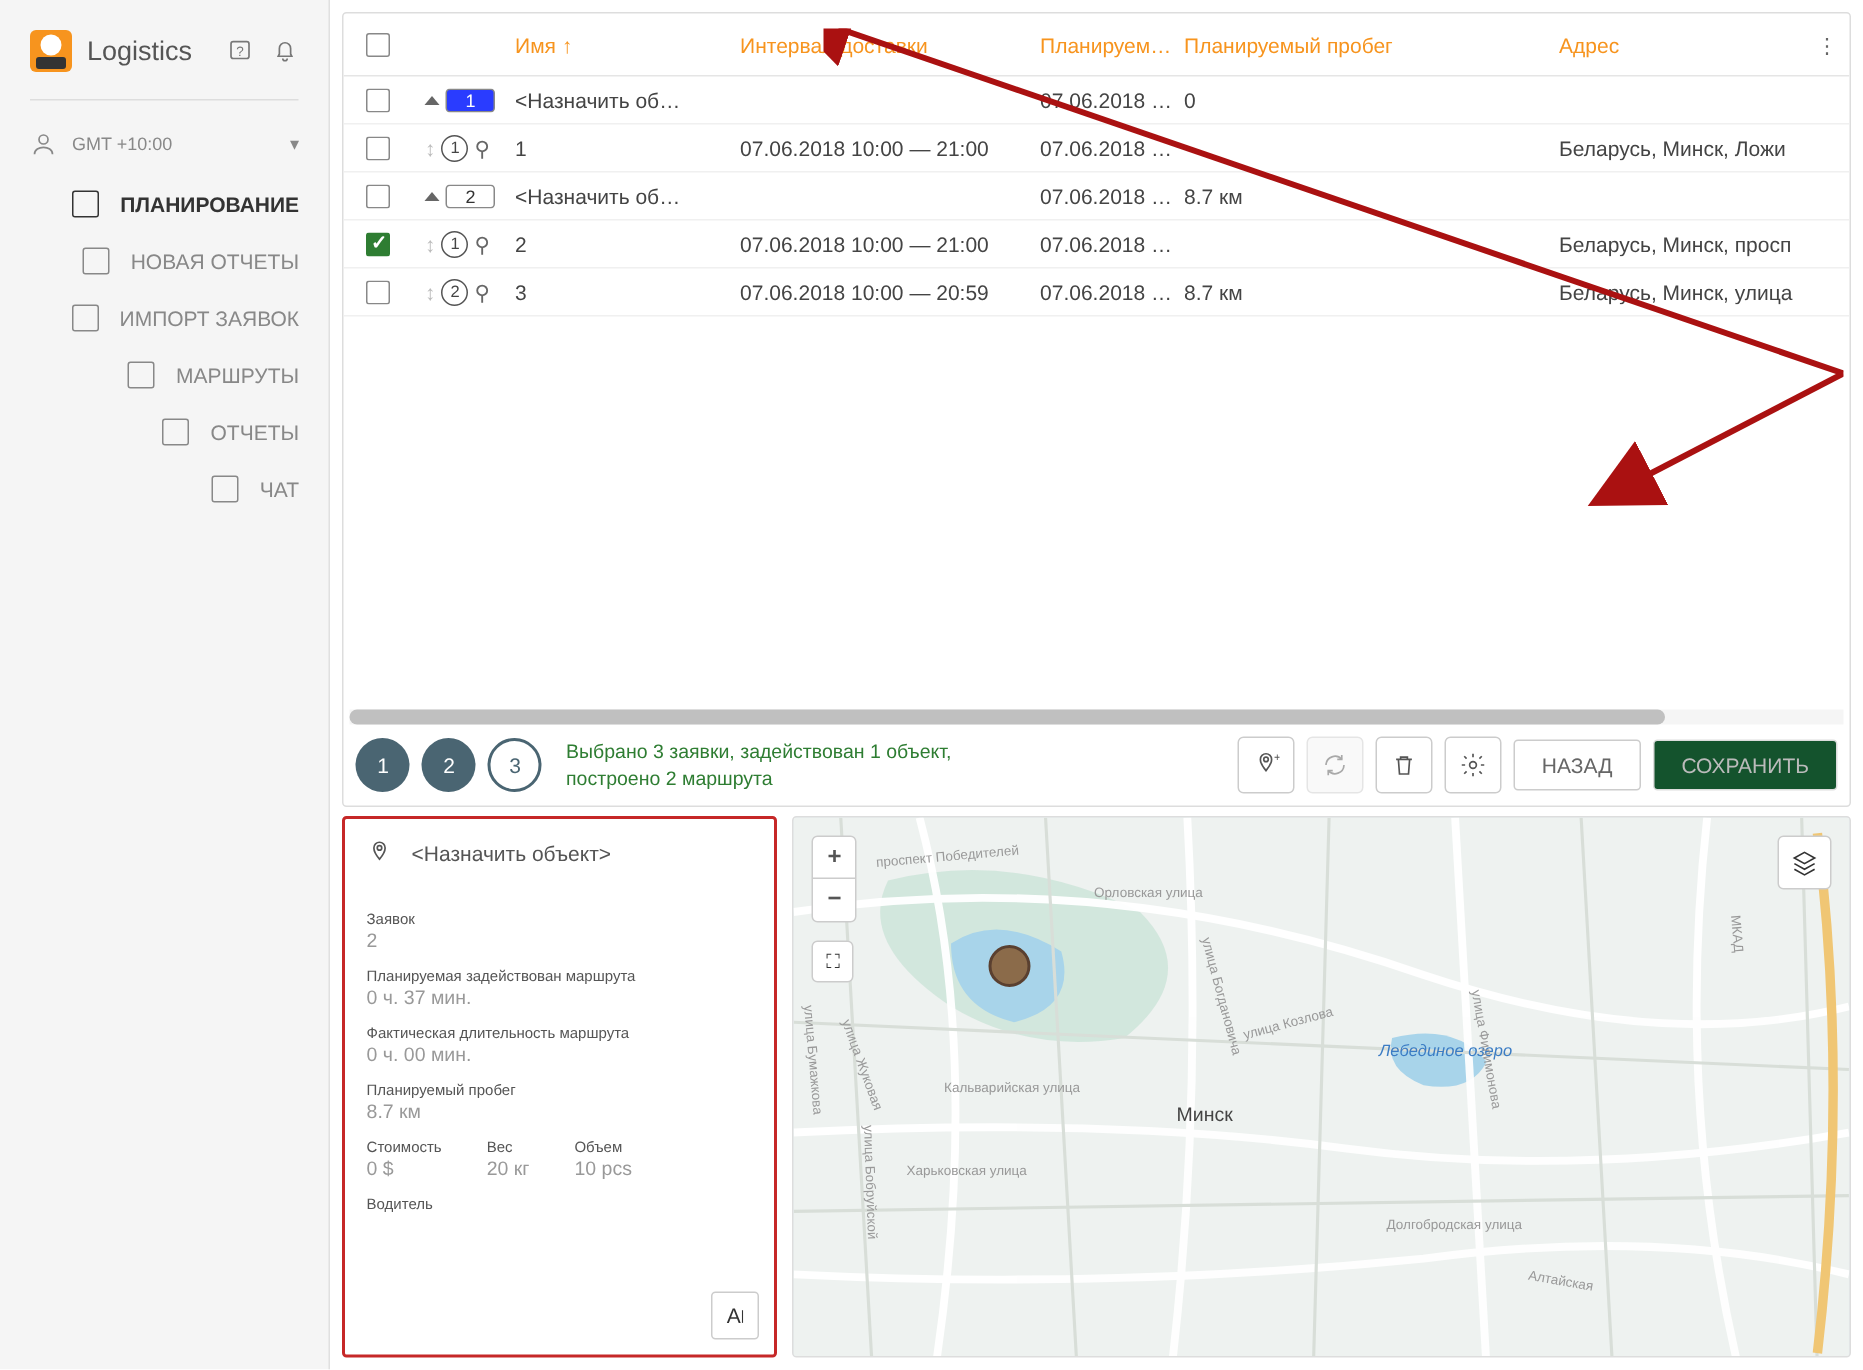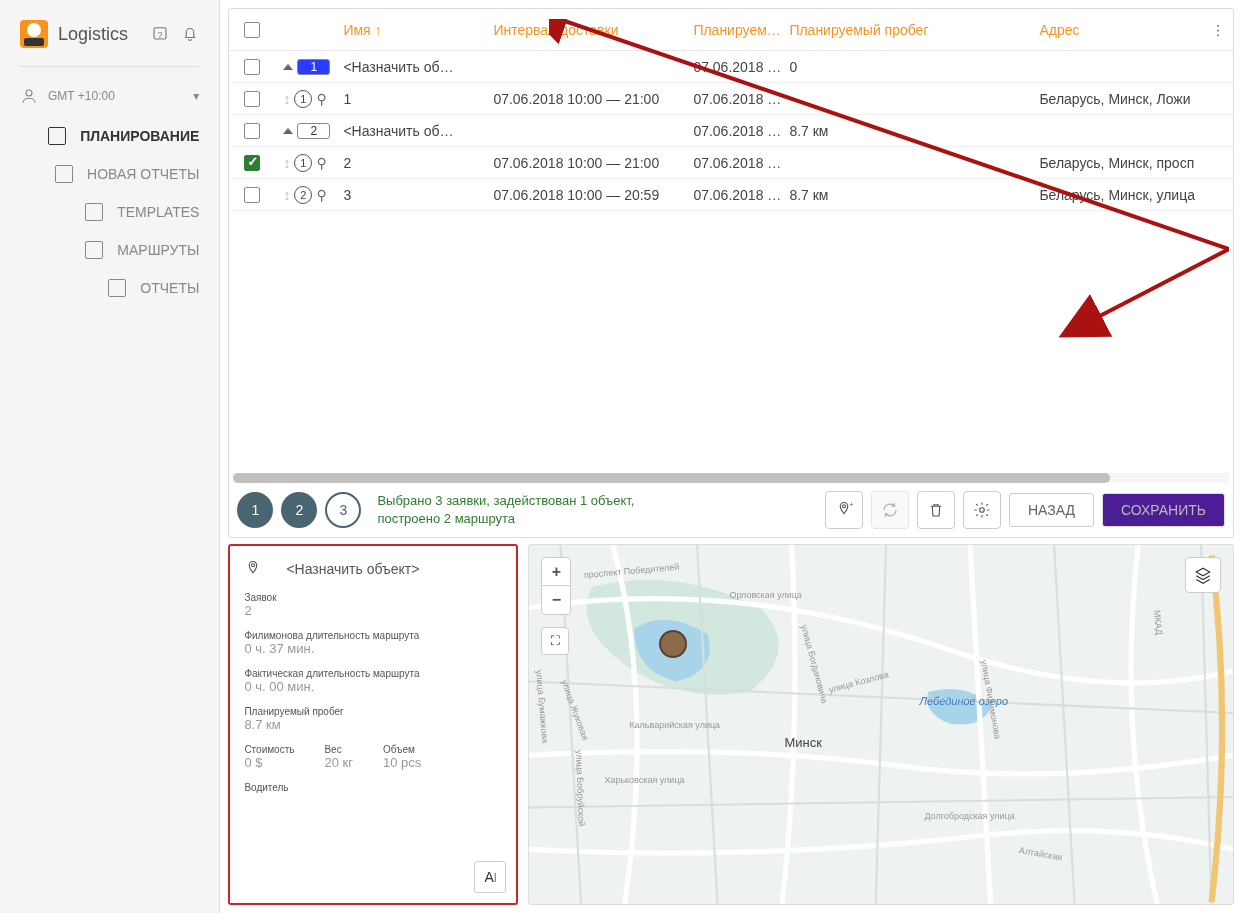--- a/index.html
+++ b/index.html
@@ -45,24 +45,24 @@
 .pin-icon { font-size:14px; color:#666; }
 .scrollbar-h { height:10px; background:#f5f5f5; position:relative; margin:2px 4px 0 4px; }
 .scrollbar-thumb { position:absolute; left:0; width:88%; height:100%; background:#c0c0c0; border-radius:5px; }
 .toolbar { display:flex; align-items:center; gap:8px; padding:6px 8px; height:54px; }
 .step-circle { width:36px; height:36px; border-radius:50%; display:inline-flex; align-items:center; justify-content:center; color:#fff; background:#4a6572; font-size:14px; }
 .step-circle.outline { background:#fff; color:#4a6572; border:2px solid #4a6572; }
 .status-text { color:#2e7d32; font-size:13px; line-height:1.4; margin-left:8px; flex:1; }
 .tool-btn { width:38px; height:38px; border:1px solid #ccc; border-radius:4px; background:#fff; display:inline-flex; align-items:center; justify-content:center; color:#555; font-size:16px; cursor:pointer; }
 .tool-btn.disabled { opacity:0.5; background:#f5f5f5; }
 .text-btn { padding:8px 18px; border:1px solid #ccc; border-radius:3px; background:#fff; color:#666; font-size:14px; cursor:pointer; }
-.text-btn.primary { background:#4c1d95; color:#bbb; border-color:#ddd; }
+.text-btn.primary { background:#14532d; color:#bbb; border-color:#ddd; }
 .bottom { display:flex; gap:10px; flex:1; min-height:0; }
 .info-panel { width:290px; border:2px solid #c62828; border-radius:3px; padding:14px; display:flex; flex-direction:column; position:relative; }
-.info-header { display:flex; align-items:center; gap:24px; color:#555; margin-bottom:14px; }
+.info-header { display:flex; align-items:center; gap:12px; color:#555; margin-bottom:30px; }
 .info-block { margin-bottom:12px; }
 .info-label { color:#555; font-size:10px; }
 .info-value { color:#999; font-size:13px; }
 .info-row3 { display:flex; gap:30px; }
 .edit-btn { position:absolute; bottom:10px; right:10px; width:32px; height:32px; border:1px solid #ccc; border-radius:3px; display:flex; align-items:center; justify-content:center; background:#fff; }
 .map-wrap { flex:1; border:1px solid #ddd; border-radius:3px; position:relative; overflow:hidden; background:#e8eef0; }
 .map-bg { position:absolute; inset:0; }
 .zoom-ctrl { position:absolute; top:12px; left:12px; display:flex; flex-direction:column; border:1px solid #ccc; border-radius:4px; overflow:hidden; background:#fff; }
 .zoom-btn { width:28px; height:28px; display:flex; align-items:center; justify-content:center; border-bottom:1px solid #ccc; font-size:16px; cursor:pointer; font-weight:bold; color:#555;}
 .zoom-btn:last-child { border-bottom:none; }
@@ -108,29 +108,33 @@
       <li class="nav-item active">
           <span class="nav-icon"></span>
           <span>ПЛАНИРОВАНИЕ</span>
         </li>
       <li class="nav-item">
           <span class="nav-icon"></span>
           <span>НОВАЯ ОТЧЕТЫ</span>
         </li>
       <li class="nav-item">
           <span class="nav-icon"></span>
-          <span>TEMPLATES</span>
+          <span>ИМПОРТ ЗАЯВОК</span>
         </li>
       <li class="nav-item">
           <span class="nav-icon"></span>
           <span>МАРШРУТЫ</span>
         </li>
       <li class="nav-item">
           <span class="nav-icon"></span>
           <span>ОТЧЕТЫ</span>
+        </li>
+      <li class="nav-item">
+          <span class="nav-icon"></span>
+          <span>ЧАТ</span>
         </li>
     </ul>
   </aside>
 
   <main class="main">
     <div class="table-wrap">
       <div class="table-header">
         <div class="th col-cb">
             <span class="checkbox"></span>
           </div>
@@ -284,21 +288,21 @@
               <path d="M12 2a5 5 0 0 1 5 5c0 4-5 10-5 10S7 11 7 7a5 5 0 0 1 5-5z"></path>
               <circle cx="12" cy="7" r="2"></circle>
             </svg>
           <span>&lt;Назначить объект&gt;</span>
         </div>
         <div class="info-block">
             <div class="info-label">Заявок</div>
             <div class="info-value">2</div>
           </div>
         <div class="info-block">
-            <div class="info-label">Филимонова длительность маршрута</div>
+            <div class="info-label">Планируемая задействован маршрута</div>
             <div class="info-value">0 ч. 37 мин.</div>
           </div>
         <div class="info-block">
             <div class="info-label">Фактическая длительность маршрута</div>
             <div class="info-value">0 ч. 00 мин.</div>
           </div>
         <div class="info-block">
             <div class="info-label">Планируемый пробег</div>
             <div class="info-value">8.7 км</div>
           </div>

